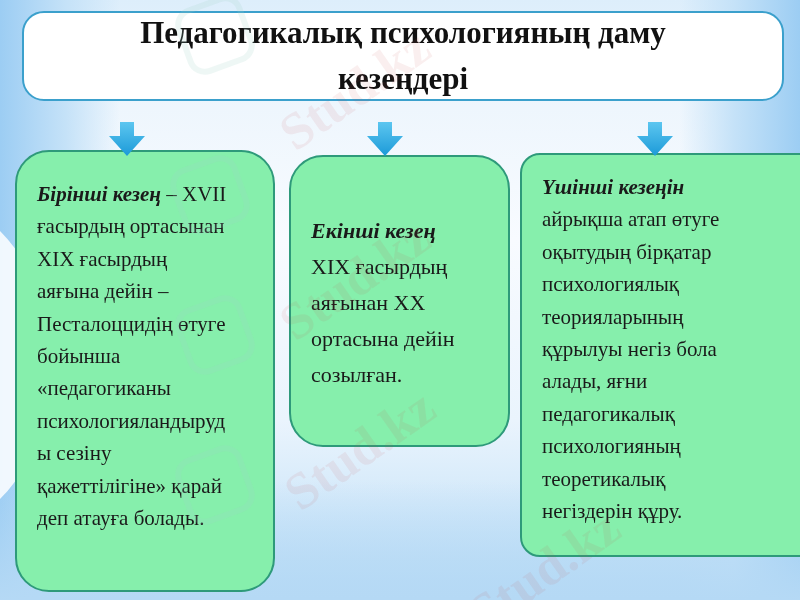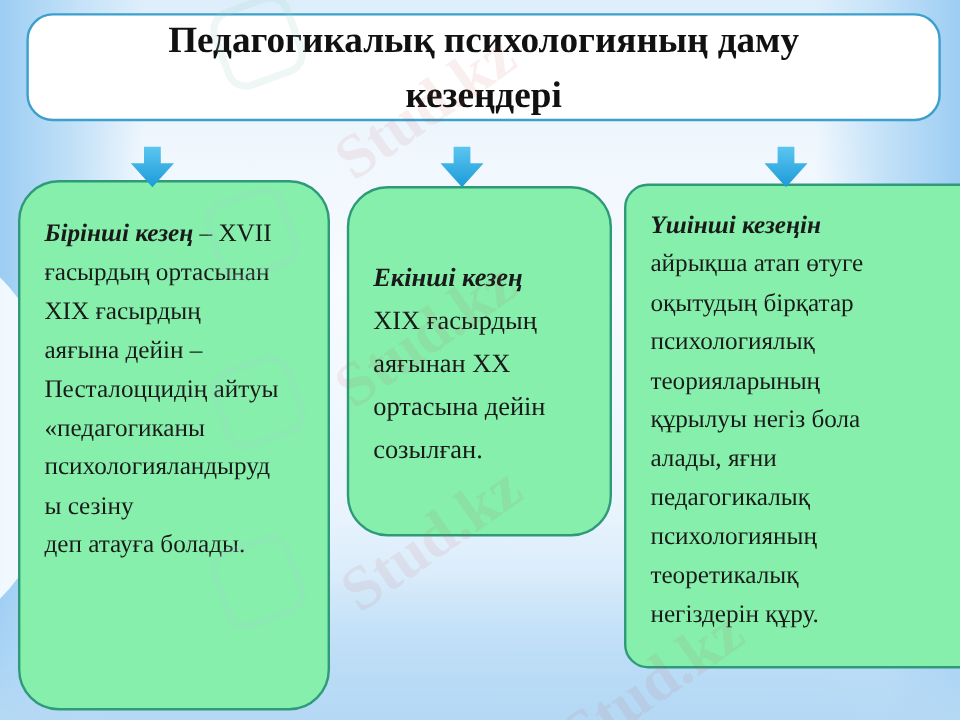--- a/index.html
+++ b/index.html
@@ -114,24 +114,26 @@
 </svg>
 <svg class="arrow" style="left:637px; top:122px;" viewBox="0 0 36 34">
   <polygon points="11,0 25,0 25,14 36,14 18,34 0,14 11,14" fill="url(#ag)"></polygon>
 </svg>
 
 <div class="card card-1">
   <span class="line"><span class="lead">Бірінші кезең</span><span> – XVII</span></span>
   <span class="line">ғасырдың ортасынан</span>
   <span class="line">XIX ғасырдың</span>
   <span class="line">аяғына дейін –</span>
-  <span class="line">Песталоццидің айтуы</span>
+  <span class="line">Песталоццидің өтуге</span>
+  <span class="line">бойынша</span>
   <span class="line">«педагогиканы</span>
   <span class="line">психологияландыруд</span>
   <span class="line">ы сезіну</span>
+  <span class="line">қажеттілігіне» қарай</span>
   <span class="line">деп атауға болады.</span>
 </div>
 
 <div class="card card-2">
   <span class="line lead">Екінші кезең</span>
   <span class="line">XIX ғасырдың</span>
   <span class="line">аяғынан XX</span>
   <span class="line">ортасына дейін</span>
   <span class="line">созылған.</span>
 </div>

